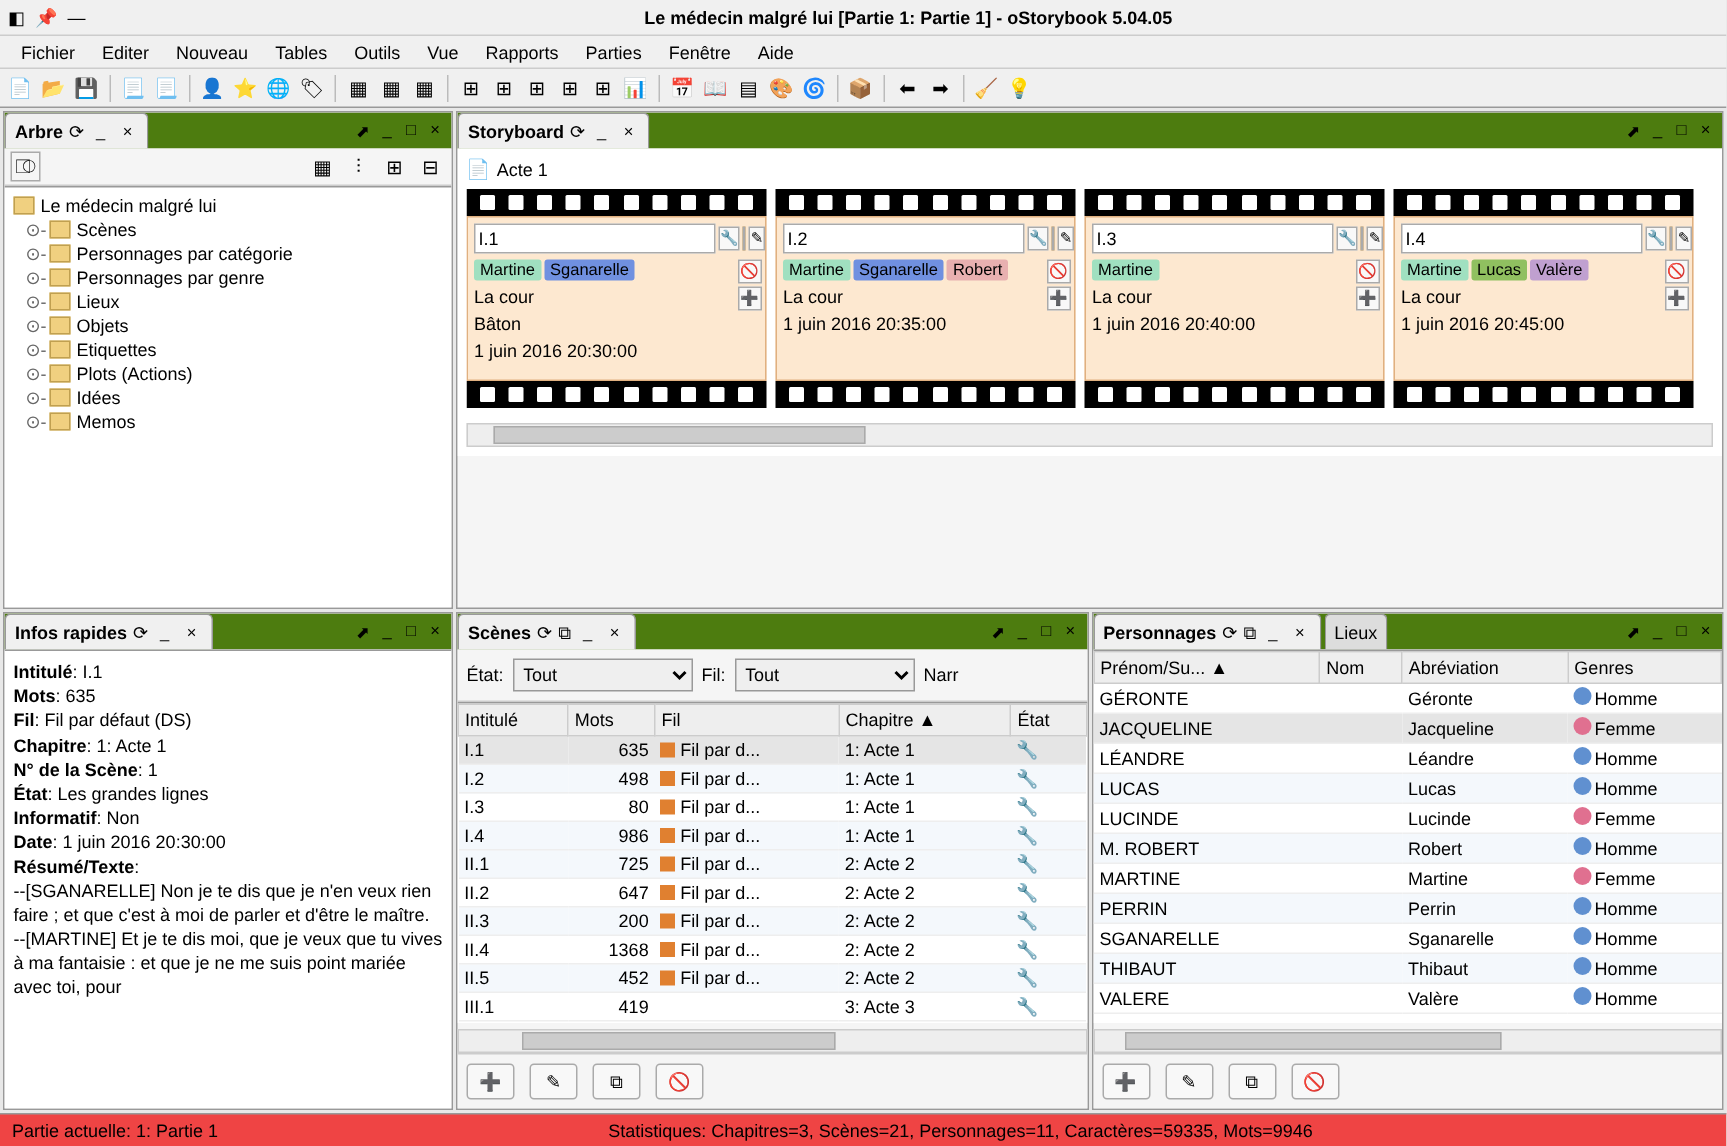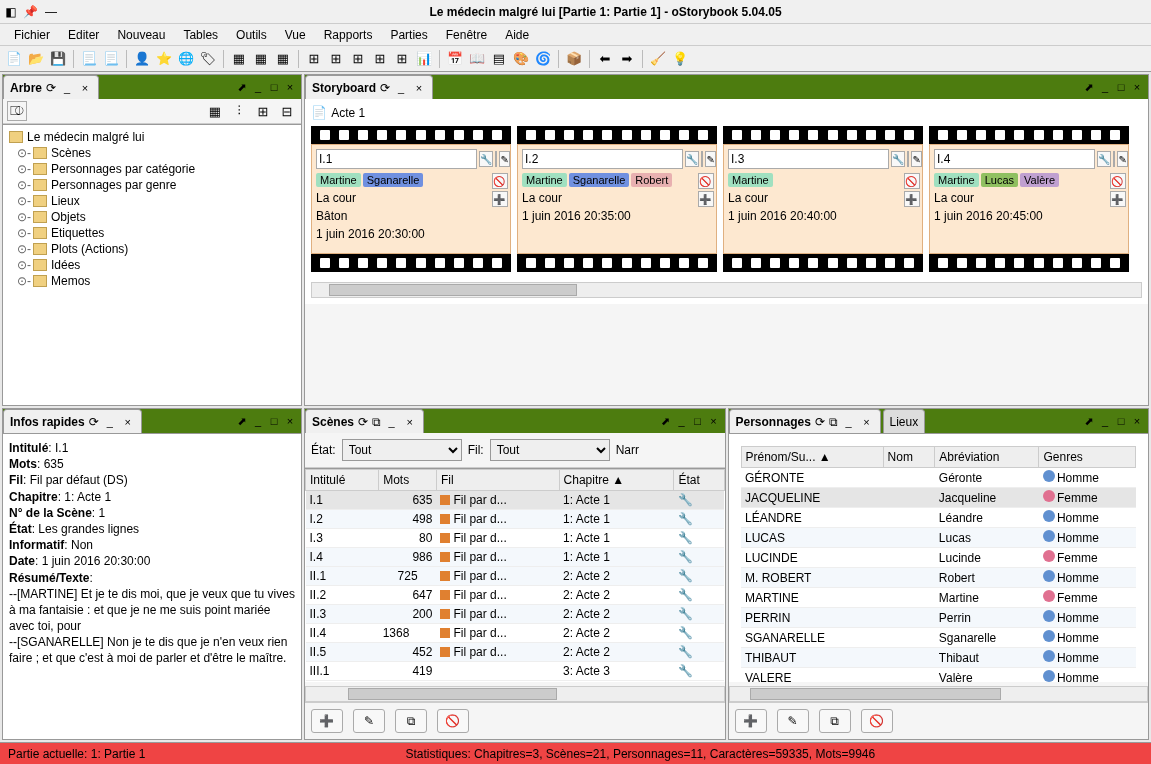--- a/index.html
+++ b/index.html
@@ -223,22 +223,22 @@
     <div class="panel-body info-panel">
       <div><b>Intitulé</b>: <span>I.1</span></div>
       <div><b>Mots</b>: <span>635</span></div>
       <div><b>Fil</b>: <span>Fil par défaut (DS)</span></div>
       <div><b>Chapitre</b>: <span>1: Acte 1</span></div>
       <div><b>N° de la Scène</b>: <span>1</span></div>
       <div><b>État</b>: <span>Les grandes lignes</span></div>
       <div><b>Informatif</b>: <span>Non</span></div>
       <div><b>Date</b>: <span>1 juin 2016 20:30:00</span></div>
       <div><b>Résumé/Texte</b>:</div>
+      <div>--[SGANARELLE] Non je te dis que je n'en veux rien faire ; et que c'est à moi de parler et d'être le maître.</div>
       <div>--[MARTINE] Et je te dis moi, que je veux que tu vives à ma fantaisie : et que je ne me suis point mariée avec toi, pour</div>
-      <div>--[SGANARELLE] Non je te dis que je n'en veux rien faire ; et que c'est à moi de parler et d'être le maître.</div>
     </div>
   </div>
 
   <div class="panel" id="right-top">
     <div class="panel-tabs">
       <div class="panel-tab">
         <b>Storyboard</b>
         <span>⟳</span>
         <span class="win-btn">_</span>
         <span class="win-btn">×</span>
@@ -506,21 +506,21 @@
                 <td>I.4</td>
                 <td style="text-align:right">986</td>
                 <td>
                   <div class="fil-cell"><span class="fil-sw"></span>Fil par d...</div>
                 </td>
                 <td>1: Acte 1</td>
                 <td class="wrench">🔧</td>
               </tr>
               <tr class="alt">
                 <td>II.1</td>
-                <td style="text-align:center">725</td>
+                <td style="text-align:right">725</td>
                 <td>
                   <div class="fil-cell"><span class="fil-sw"></span>Fil par d...</div>
                 </td>
                 <td>2: Acte 2</td>
                 <td class="wrench">🔧</td>
               </tr>
               <tr>
                 <td>II.2</td>
                 <td style="text-align:right">647</td>
                 <td>
@@ -533,21 +533,21 @@
                 <td>II.3</td>
                 <td style="text-align:right">200</td>
                 <td>
                   <div class="fil-cell"><span class="fil-sw"></span>Fil par d...</div>
                 </td>
                 <td>2: Acte 2</td>
                 <td class="wrench">🔧</td>
               </tr>
               <tr>
                 <td>II.4</td>
-                <td style="text-align:left">1368</td>
+                <td style="text-align:right">1368</td>
                 <td>
                   <div class="fil-cell"><span class="fil-sw"></span>Fil par d...</div>
                 </td>
                 <td>2: Acte 2</td>
                 <td class="wrench">🔧</td>
               </tr>
               <tr class="alt">
                 <td>II.5</td>
                 <td style="text-align:right">452</td>
                 <td>
@@ -589,21 +589,21 @@
         <div class="panel-tab inactive">
           <span>Lieux</span>
         </div>
         <div class="panel-ctrl">
           <span class="win-btn">⬈</span>
           <span class="win-btn">_</span>
           <span class="win-btn">□</span>
           <span class="win-btn">×</span>
         </div>
       </div>
-      <div class="panel-body" style="padding:12px">
+      <div class="panel-body" style="padding:0">
         <table>
           <thead>
               <tr id="pers-head">
                 <th>Prénom/Su... ▲</th>
                 <th>Nom</th>
                 <th>Abréviation</th>
                 <th>Genres</th>
               </tr>
             </thead>
           <tbody id="pers-body">

